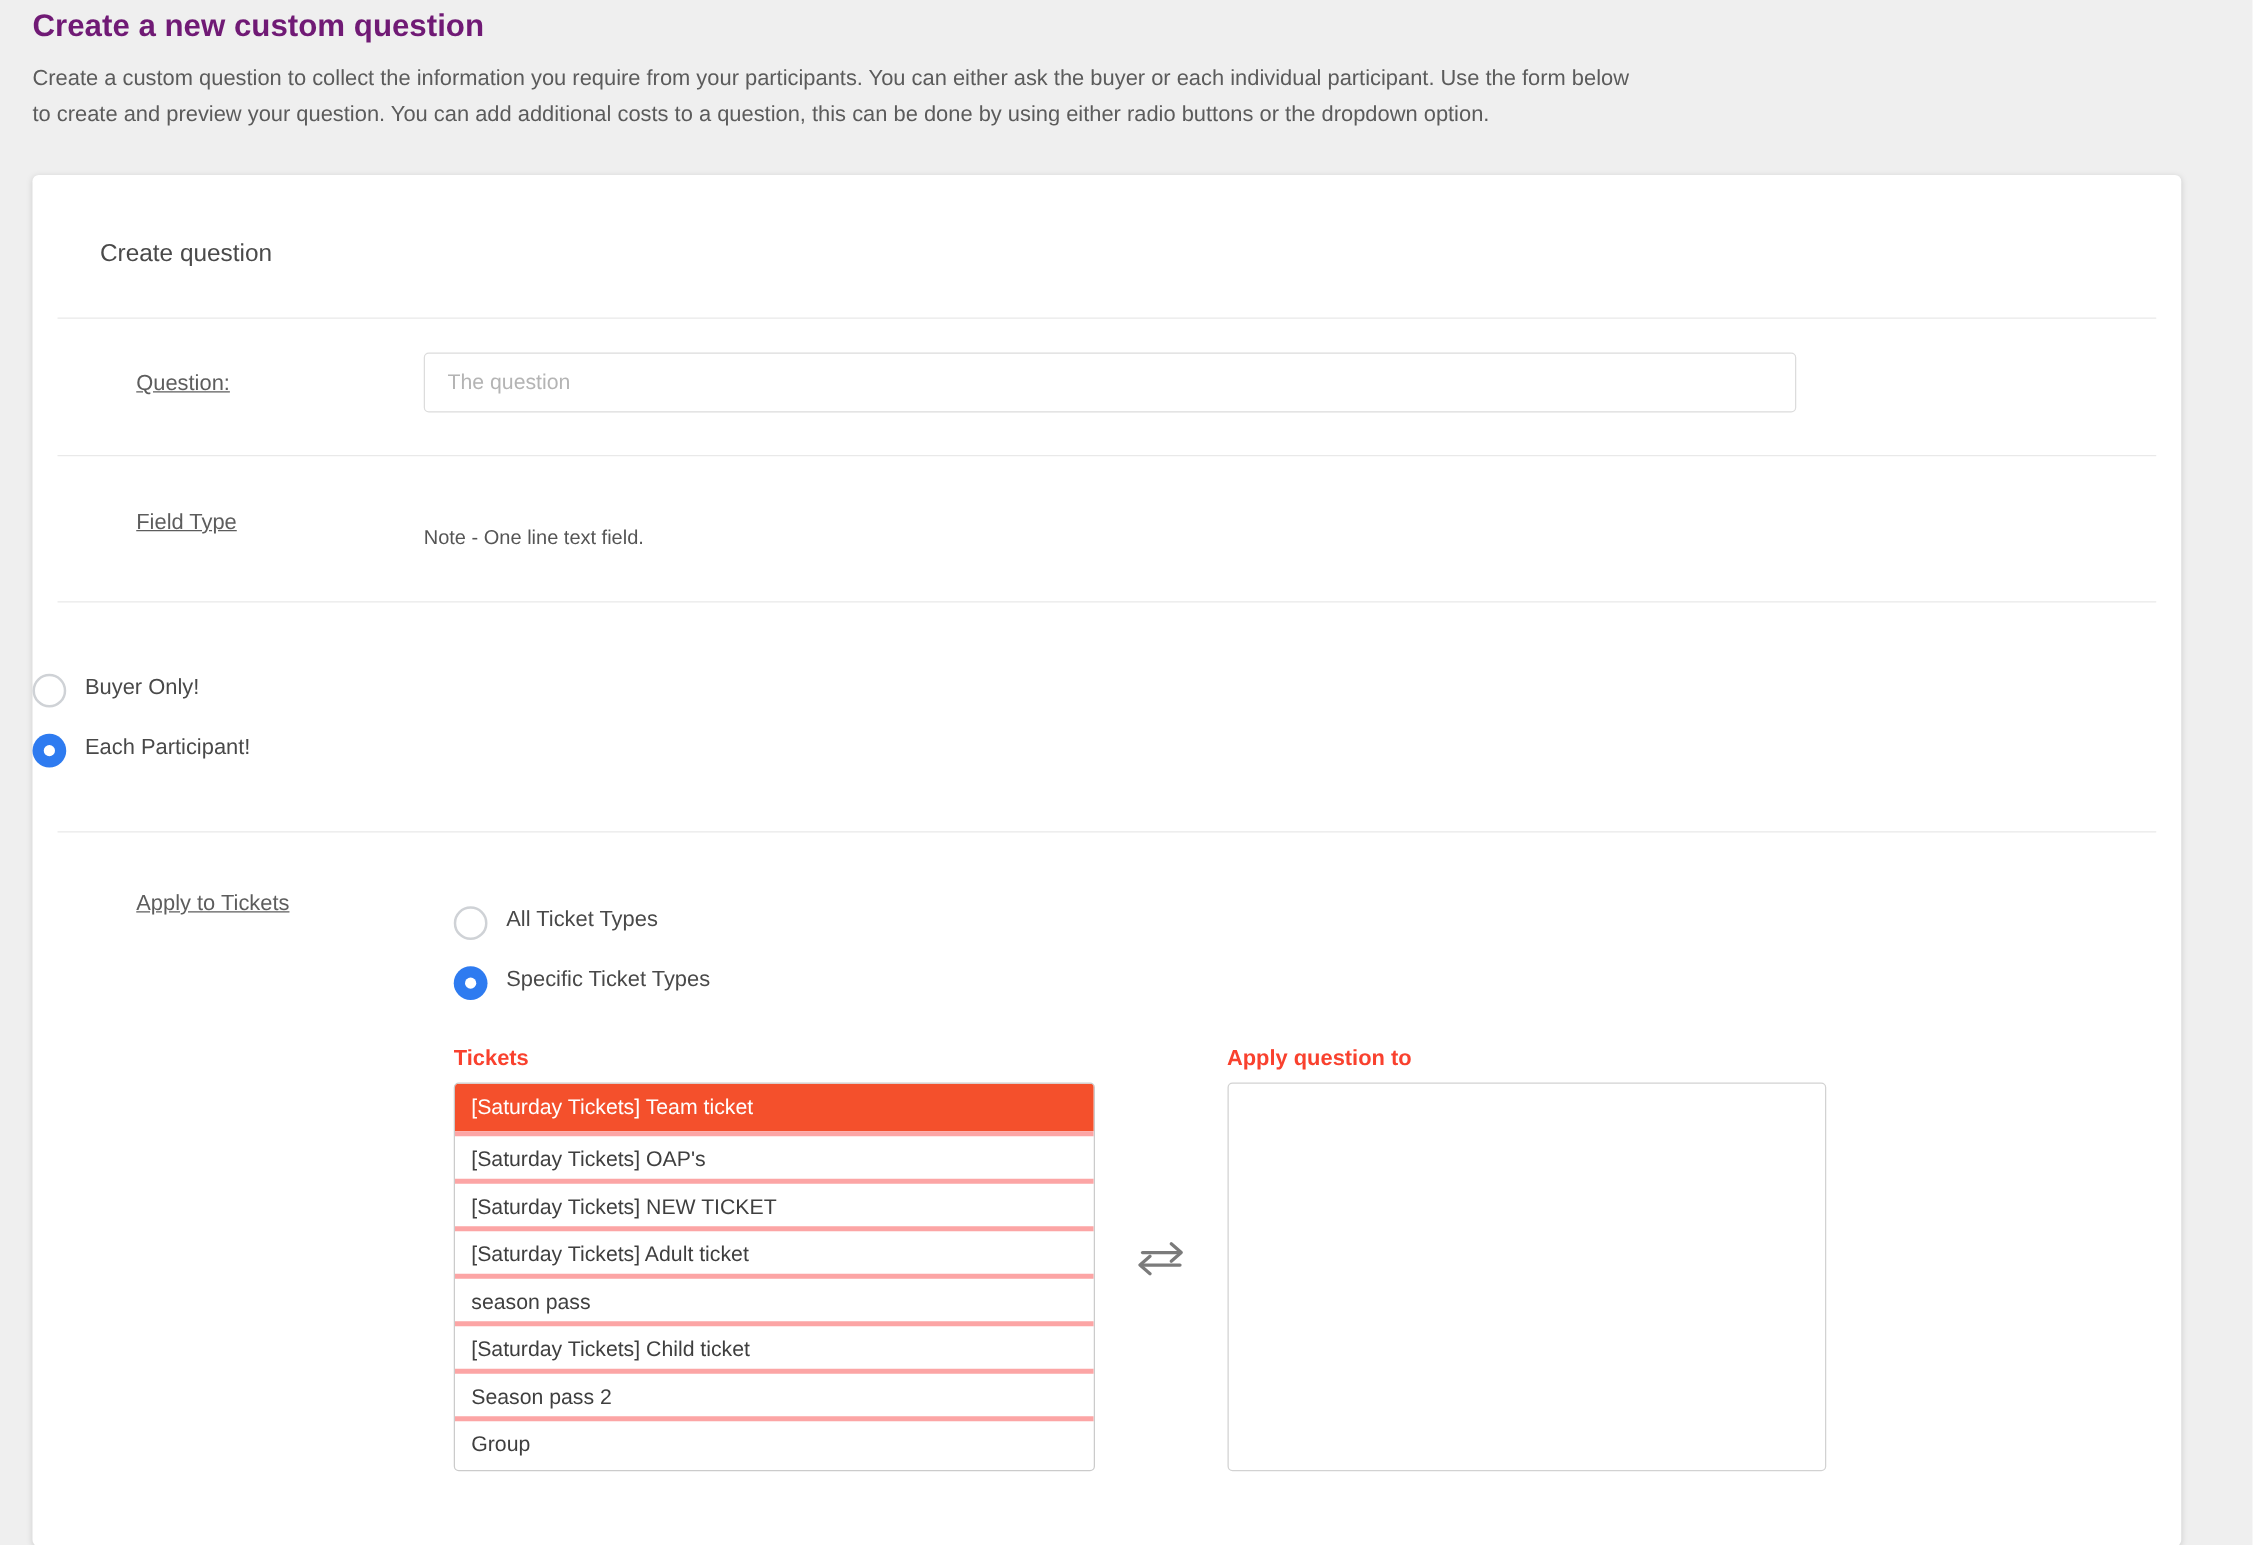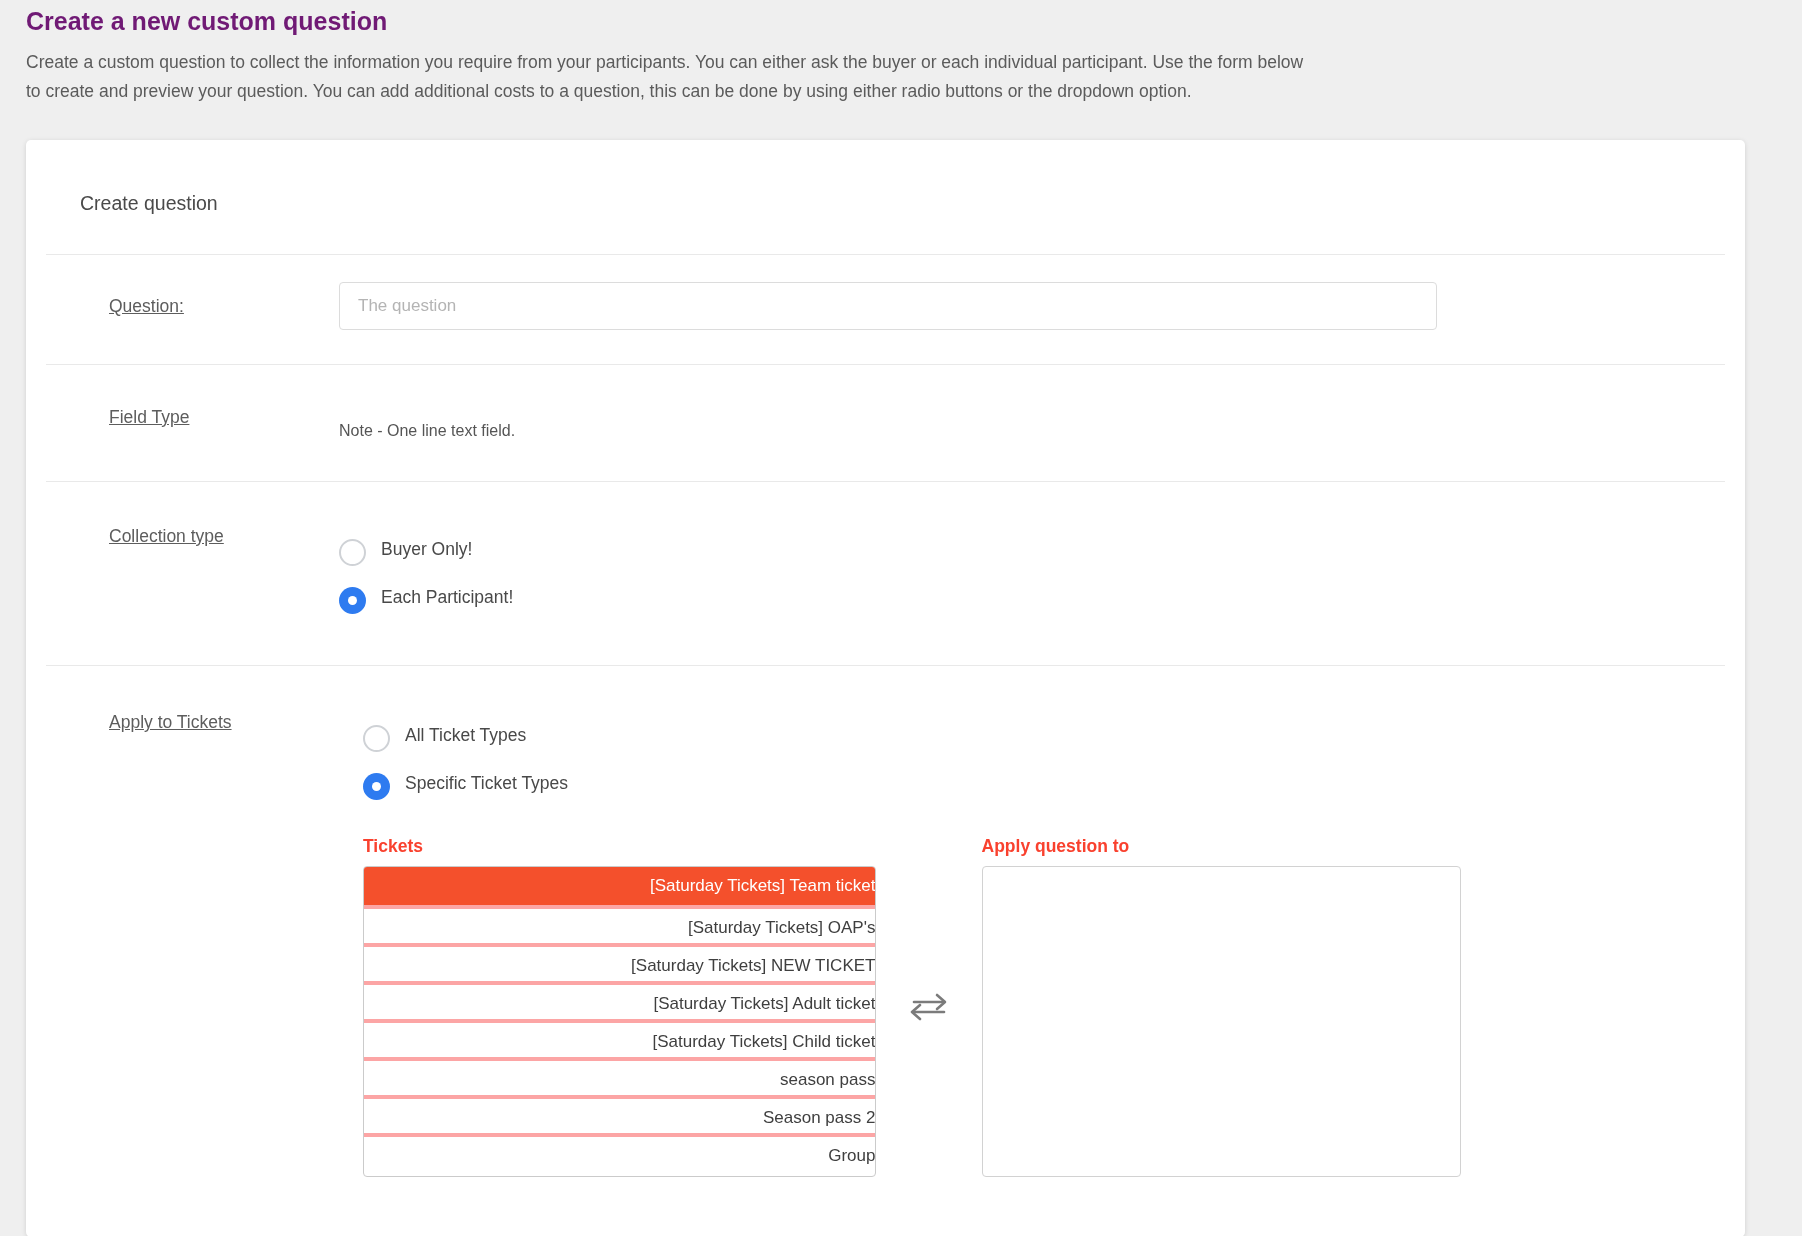--- a/index.html
+++ b/index.html
@@ -148,21 +148,20 @@
     line-height: 21px;
   }
   .t-list {
     list-style: none;
     margin-top: 9px;
     border: 1px solid #cbcbcb;
     border-radius: 4px;
     overflow: hidden;
     background: #ffffff;
     height: 311px;
-    text-align: right;
   }
   .t-list li {
     height: 38px;
     line-height: 38px;
     padding-left: 13px;
     font-size: 17px;
     color: #3f3f3f;
     cursor: pointer;
     white-space: nowrap;
   }
@@ -203,21 +202,20 @@
 
   <div class="form-row row-fieldtype">
     <div class="row-label" style="align-self:center;">Field Type</div>
     <div class="row-controls">
       <div class="field-note">Note - One line text field.</div>
     </div>
   </div>
   <div class="divider"></div>
 
   <div class="form-row row-collection">
-    <div class="row-label">Collection type</div>
     <div class="row-controls">
       <div class="radio-group">
         <div class="radio-row">
           <span class="radio-circle"></span>
           <span class="radio-text">Buyer Only!</span>
         </div>
         <div class="radio-row">
           <span class="radio-circle selected"></span>
           <span class="radio-text">Each Participant!</span>
         </div>
@@ -241,22 +239,22 @@
       </div>
 
       <div class="transfer">
         <div class="t-col-left">
           <div class="t-heading">Tickets</div>
           <ul class="t-list">
             <li class="selected">[Saturday Tickets] Team ticket</li>
             <li>[Saturday Tickets] OAP's</li>
             <li>[Saturday Tickets] NEW TICKET</li>
             <li>[Saturday Tickets] Adult ticket</li>
+            <li>season pass</li>
             <li>[Saturday Tickets] Child ticket</li>
-            <li>season pass</li>
             <li>Season pass 2</li>
             <li>Group</li>
           </ul>
         </div>
         <div class="t-mid">
           <span class="arrow-icon">
             <svg width="44" height="32" viewBox="0 0 44 32">
               <g fill="none" stroke="#7b7b7b" stroke-width="2.6" stroke-linecap="round" stroke-linejoin="round">
                 <line x1="7" y1="11" x2="37" y2="11"></line>
                 <polyline points="30,4 38,11 30,18" fill="none"></polyline>

